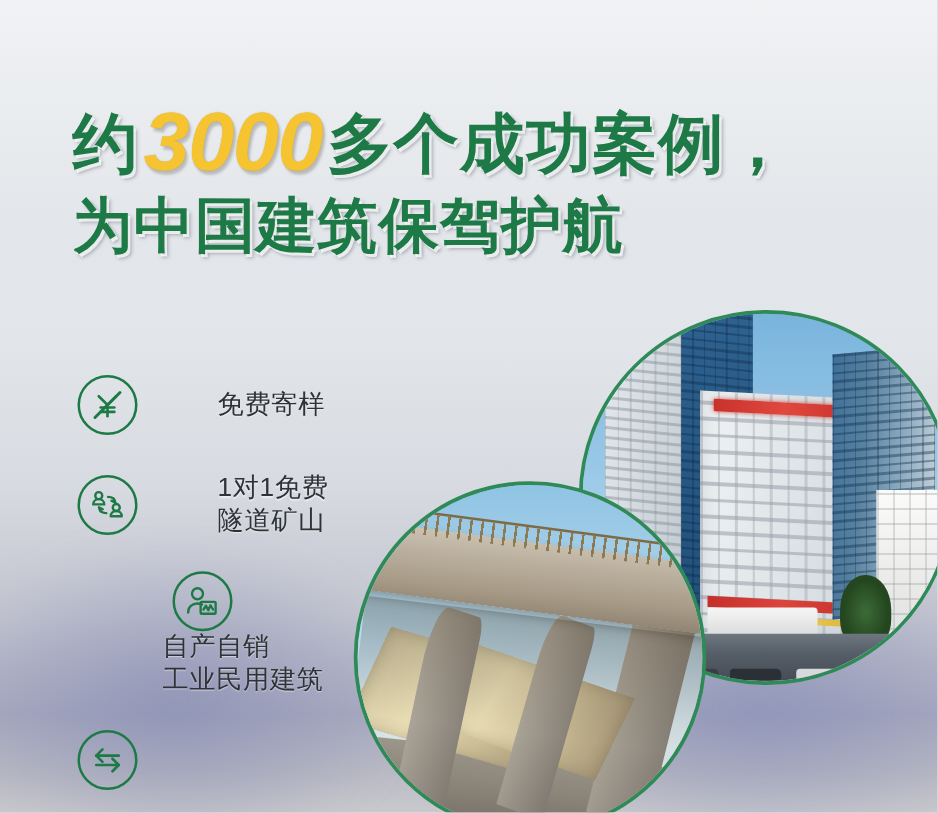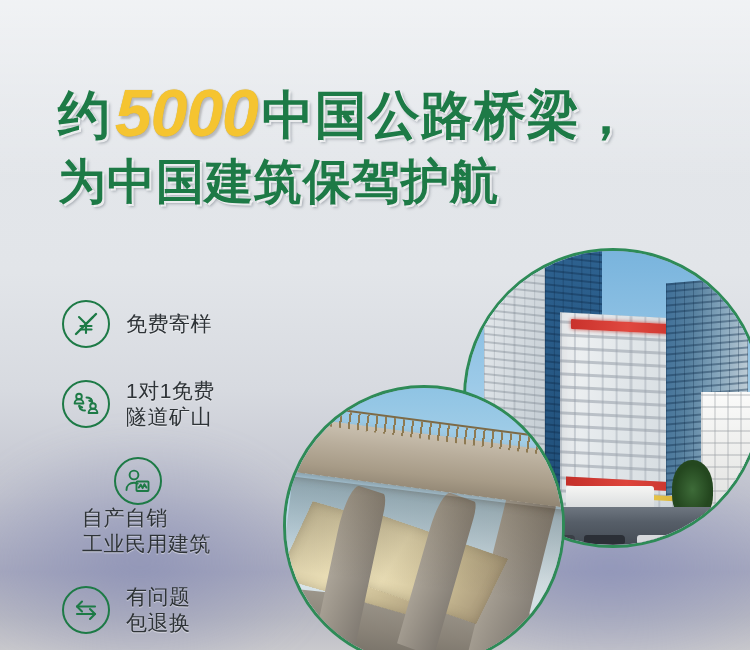--- a/index.html
+++ b/index.html
@@ -83,21 +83,21 @@
     border:2.5px solid #1d7a46; border-radius:50%;
     display:flex; align-items:center; justify-content:center;
     background:transparent;
   }
   .feat-icon svg { display:block; }
   .feat-text {
     margin-left:16px; color:#2e3337;
     font-size:21px; line-height:1.26; letter-spacing:.5px;
     text-shadow:0 1px 1px rgba(255,255,255,.55);
   }
-  .feat-text div { white-space:nowrap; }
+  .feat-text div { white-space:nowrap;margin-left:48px; }
   .feat-1 { margin-bottom:30px; }
   .feat-2 { margin-bottom:26px; }
   .feat-3 { margin-bottom:26px;flex-direction:column; }
 
   
   .photo {
     position:absolute;
     border-radius:50%;
     border:3px solid #2e8b57;
     overflow:hidden;
@@ -280,21 +280,21 @@
       <div class="pier p2"></div>
       <div class="br-shadow"></div>
       <div class="deck"></div>
       <div class="rebar-top"></div>
       <div class="rebar"></div>
     </div>
   </div>
 
   <div id="headline">
     <div class="hl-line hl-line-1">
-      <span class="hl-green">约</span><span class="hl-gold">5000</span><span class="hl-green">中国公路桥梁，</span>
+      <span class="hl-green">约</span><span class="hl-gold">3000</span><span class="hl-green">多个成功案例，</span>
     </div>
     <div class="hl-line hl-line-2">
       <span class="hl-green">为中国建筑保驾护航</span>
     </div>
   </div>
 
 
   <div id="features">
 
     <div class="feat feat-1">
@@ -348,20 +348,16 @@
 
     <div class="feat feat-4">
       <div class="feat-icon">
         <svg width="32" height="28" viewBox="0 0 32 28" fill="none" stroke="#1d7a46" stroke-width="2.1" stroke-linecap="round" stroke-linejoin="round">
           <path d="M25 10.5 L7 10.5"></path>
           <path d="M12 5.5 L7 10.5 L12 15.5" stroke-width="2.1"></path>
           <path d="M7 18 L25 18"></path>
           <path d="M20 13 L25 18 L20 23"></path>
         </svg>
       </div>
-      <div class="feat-text">
-        <div>有问题</div>
-        <div>包退换</div>
-      </div>
     </div>
 
   </div>
 </div>
 
 </body></html>

